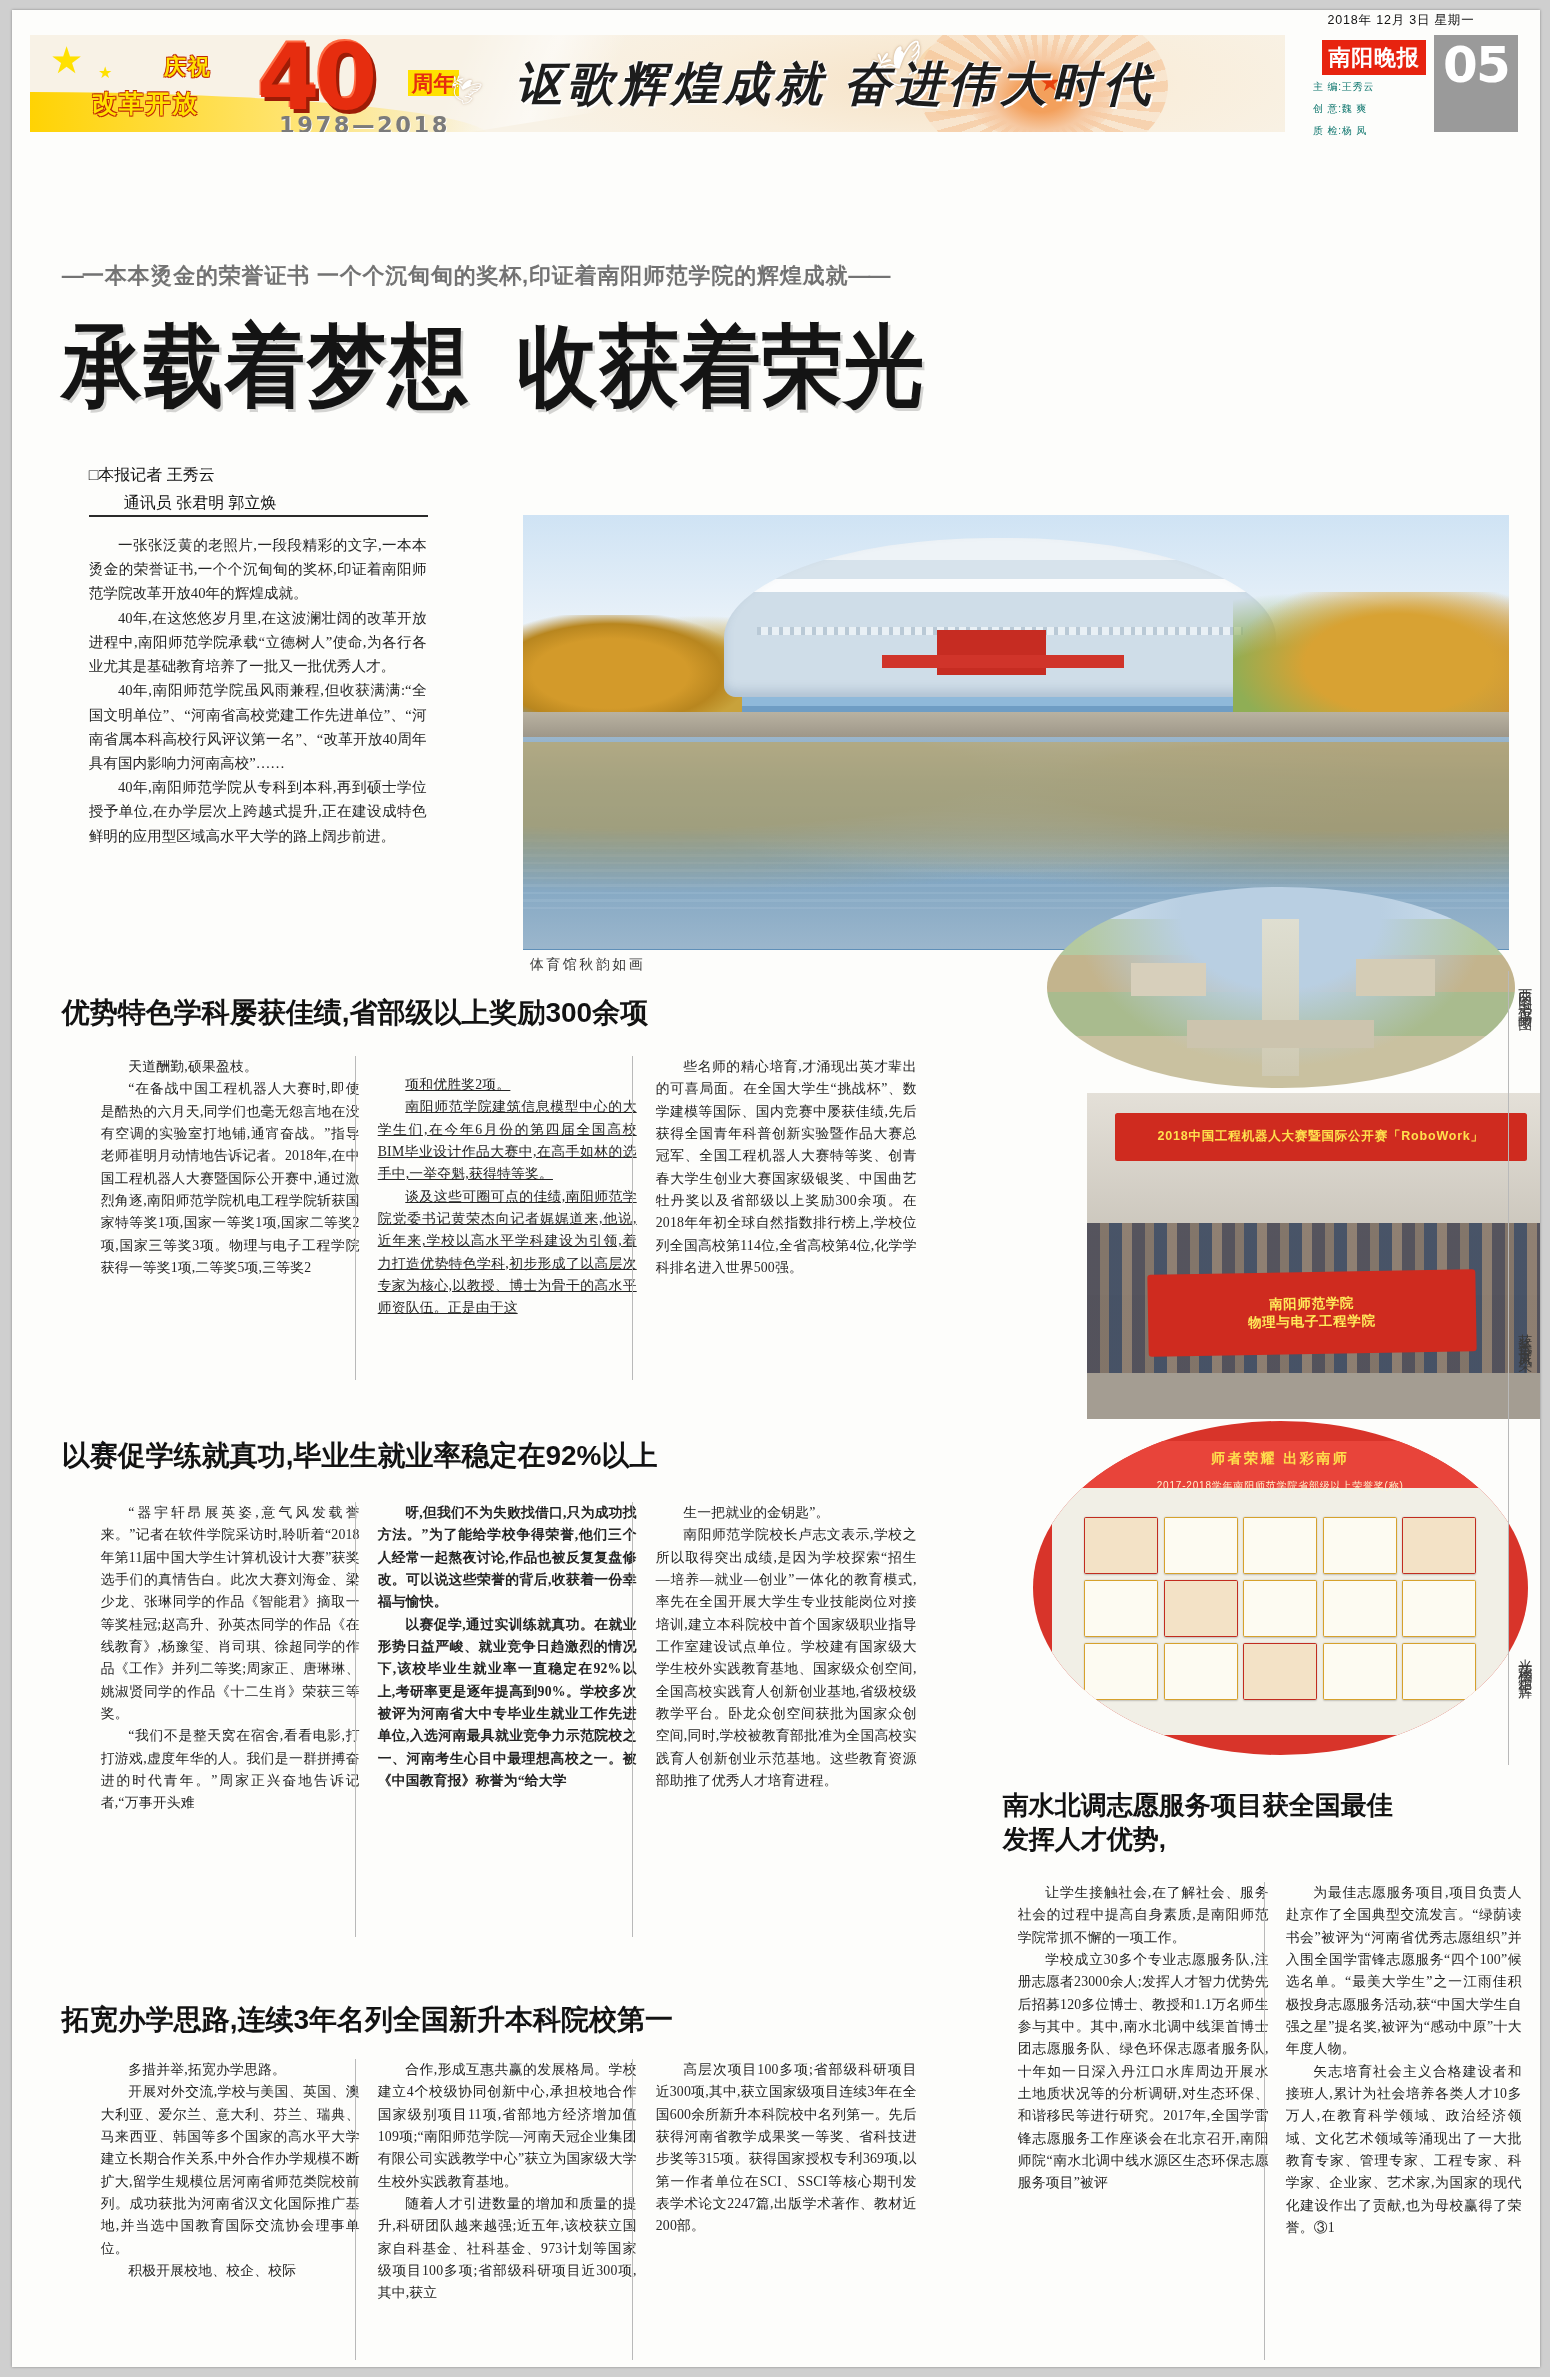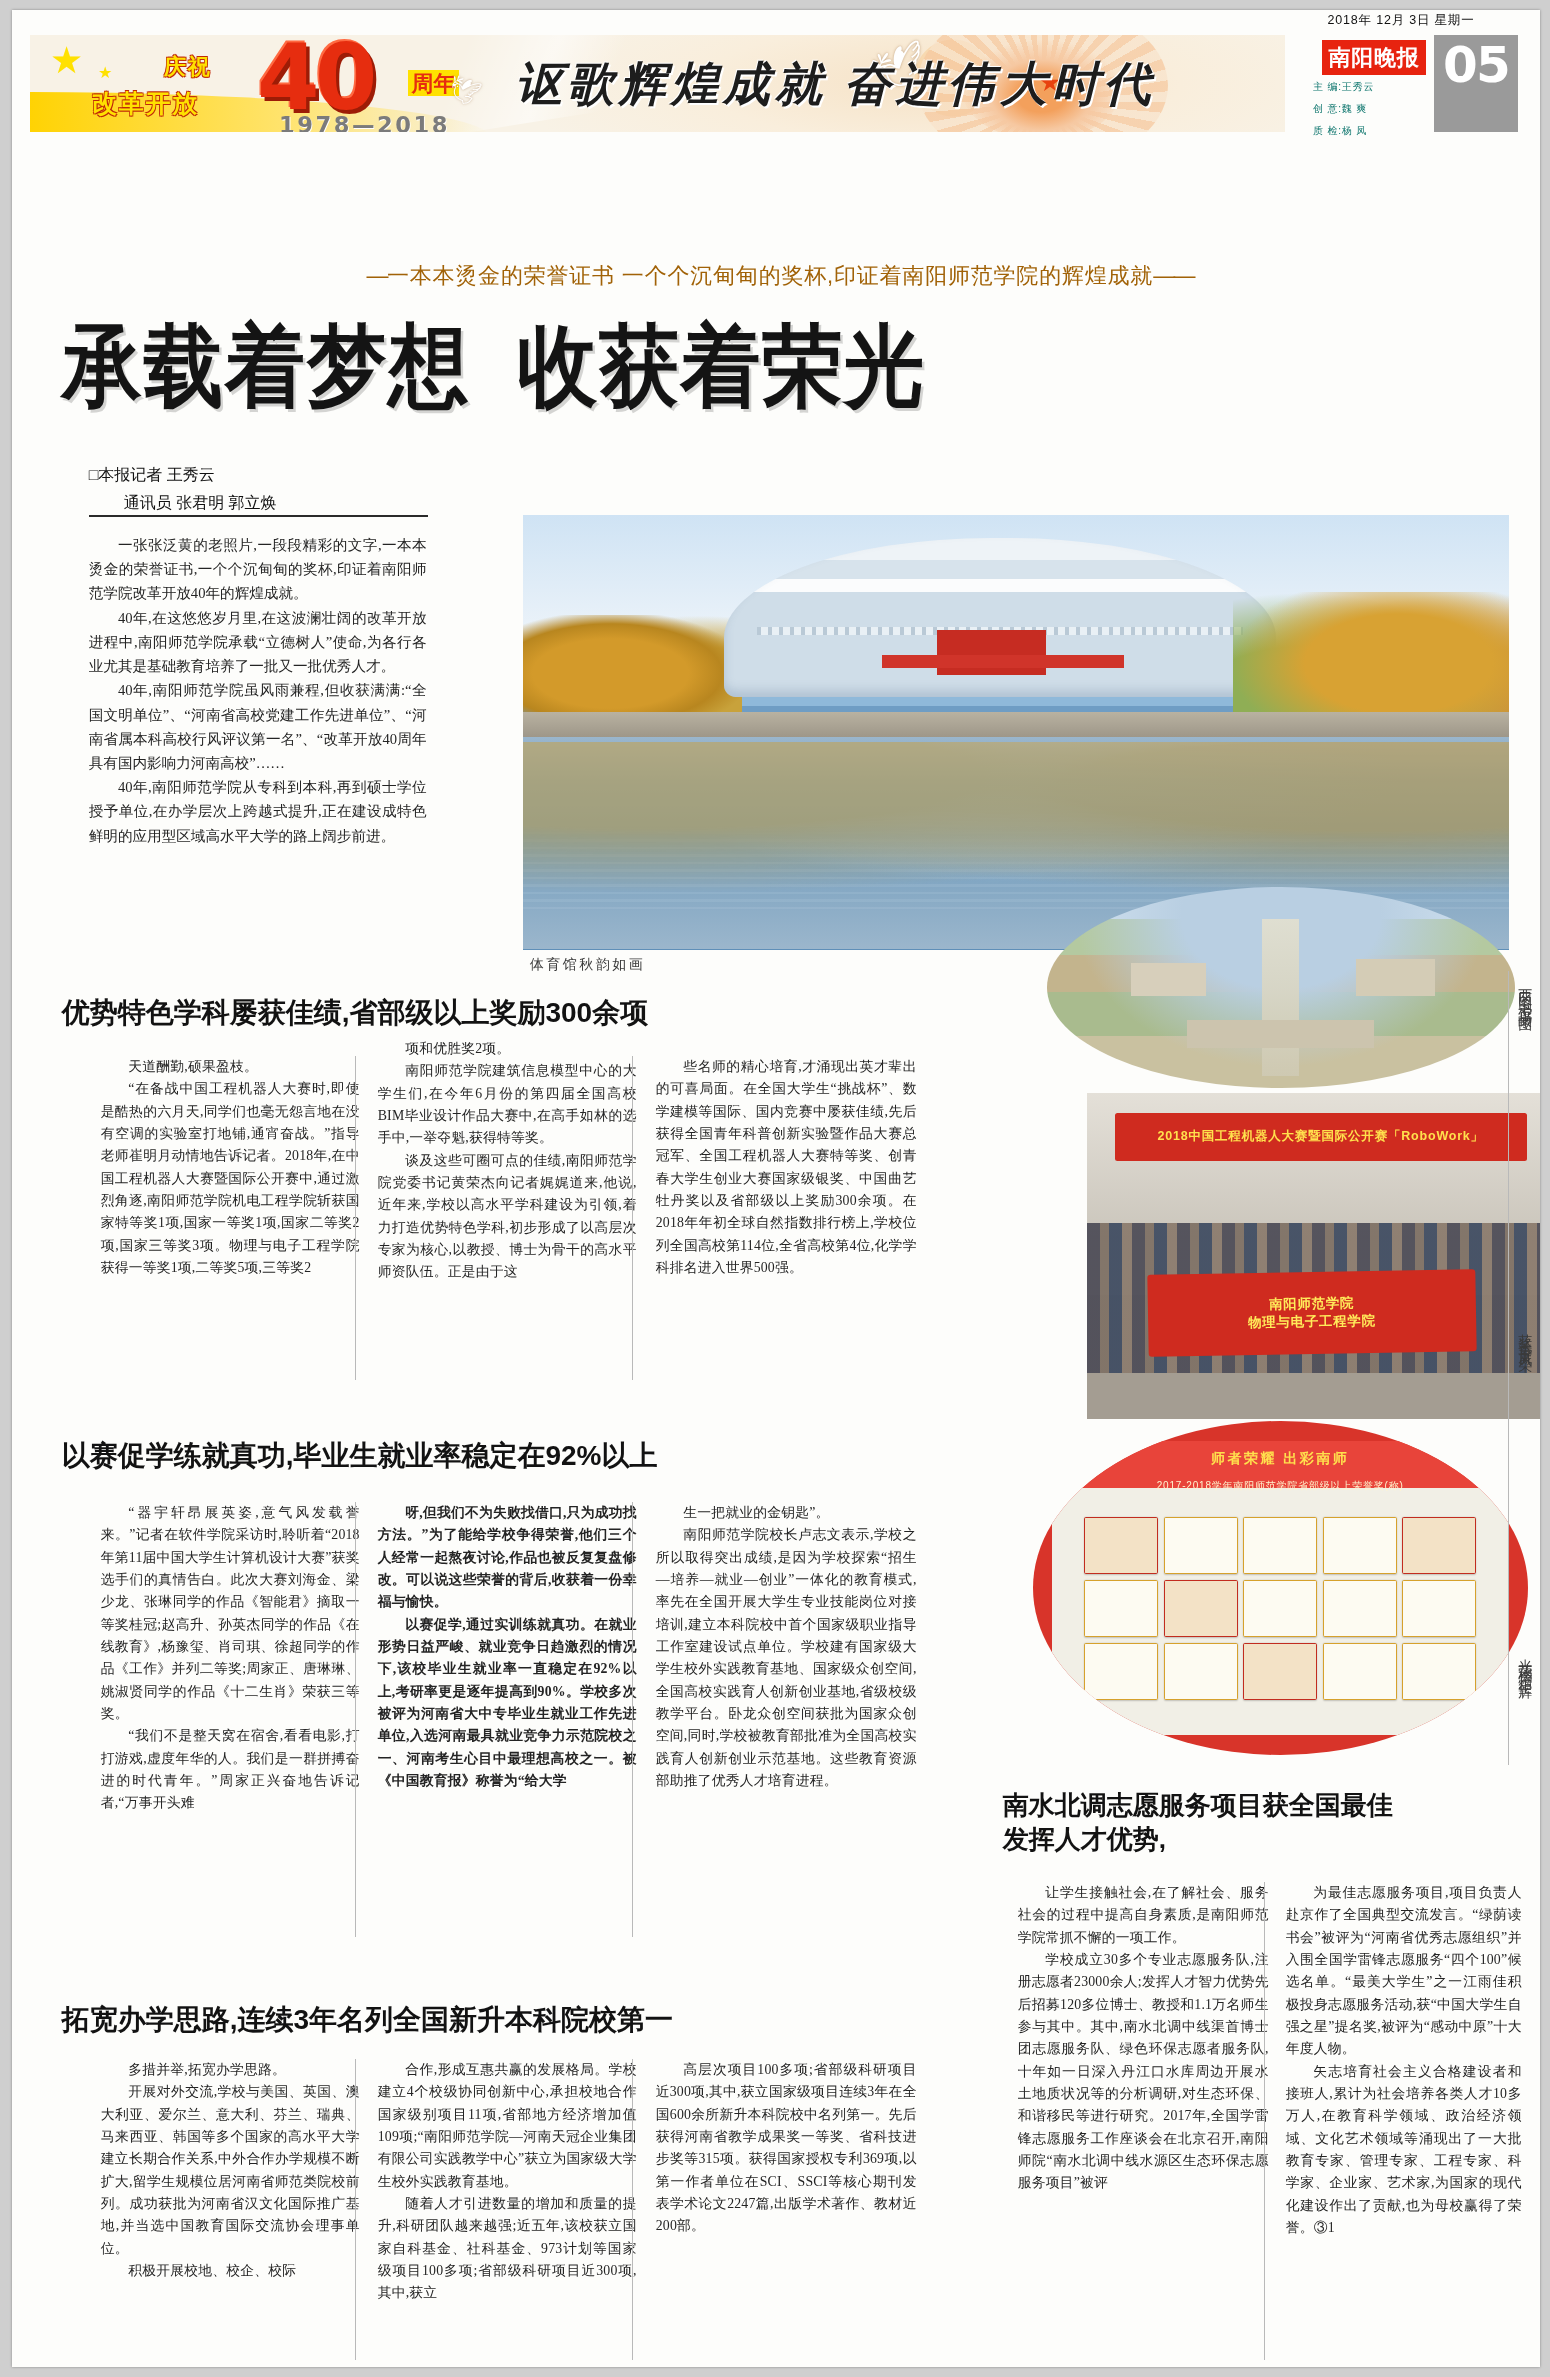--- a/index.html
+++ b/index.html
@@ -106,21 +106,21 @@
     position:absolute;left:149px;top:5px;width:84px;text-align:center;
     font-size:50px;font-weight:bold;color:#fff;line-height:1;
     font-family:"DejaVu Sans",sans-serif;letter-spacing:-1.7px;
   }
   .credit{position:absolute;left:28px;width:125px;font-size:10px;color:#0f766e;letter-spacing:0.8px;}
   .credit.c1{top:45px;} .credit.c2{top:67px;} .credit.c3{top:89px;}
 
   
   .kicker{
     position:absolute;left:50px;top:251px;width:1437px;
-    text-align:center;font-size:22px;font-weight:normal;color:#a16207;
+    font-size:22px;font-weight:bold;color:#737373;
     letter-spacing:0.8px;
   }
   .kicker .dash{letter-spacing:-1.7px;}
   .headline{
     position:absolute;left:50px;top:309px;width:1437px;
     font-size:80px;font-weight:bold;color:#141414;letter-spacing:1.7px;
     line-height:1.08;
     font-family:"Liberation Sans","DejaVu Sans",sans-serif;
     text-shadow:2.5px 2.5px 0 rgba(0,0,0,.16);
     transform:scaleY(1.12);transform-origin:left top;
@@ -390,21 +390,21 @@
   <div class="vcap" style="left:1504px;top:1638px;height:125px;">光荣榜熠熠生辉</div>
 
   <div class="sect-h" style="left:50px;top:984px;">优势特色学科屡获佳绩,省部级以上奖励300余项</div>
 
   <div class="col" style="left:77px;top:1046px;width:259px;">
     <p>
         <span style="display: block; text-indent: 2em;">天道酬勤,硕果盈枝。</span>
         <span style="display: block; text-indent: 2em;">“在备战中国工程机器人大赛时,即使是酷热的六月天,同学们也毫无怨言地在没有空调的实验室打地铺,通宵奋战。”指导老师崔明月动情地告诉记者。2018年,在中国工程机器人大赛暨国际公开赛中,通过激烈角逐,南阳师范学院机电工程学院斩获国家特等奖1项,国家一等奖1项,国家二等奖2项,国家三等奖3项。物理与电子工程学院获得一等奖1项,二等奖5项,三等奖2</span>
       </p>
   </div>
-  <div class="col" style="left:354px;top:1028px;width:259px;">
+  <div class="col" style="left:354px;top:1064px;width:259px;text-decoration:underline;">
     <p>
         <span style="display: block; text-indent: 2em;">项和优胜奖2项。</span>
         <span style="display: block; text-indent: 2em;">南阳师范学院建筑信息模型中心的大学生们,在今年6月份的第四届全国高校BIM毕业设计作品大赛中,在高手如林的选手中,一举夺魁,获得特等奖。</span>
         <span style="display: block; text-indent: 2em;">谈及这些可圈可点的佳绩,南阳师范学院党委书记黄荣杰向记者娓娓道来,他说,近年来,学校以高水平学科建设为引领,着力打造优势特色学科,初步形成了以高层次专家为核心,以教授、博士为骨干的高水平师资队伍。正是由于这</span>
       </p>
   </div>
   <div class="col" style="left:632px;top:1046px;width:261px;">
     <p>些名师的精心培育,才涌现出英才辈出的可喜局面。在全国大学生“挑战杯”、数学建模等国际、国内竞赛中屡获佳绩,先后获得全国青年科普创新实验暨作品大赛总冠军、全国工程机器人大赛特等奖、创青春大学生创业大赛国家级银奖、中国曲艺牡丹奖以及省部级以上奖励300余项。在2018年年初全球自然指数排行榜上,学校位列全国高校第114位,全省高校第4位,化学学科排名进入世界500强。</p>
   </div>
 

